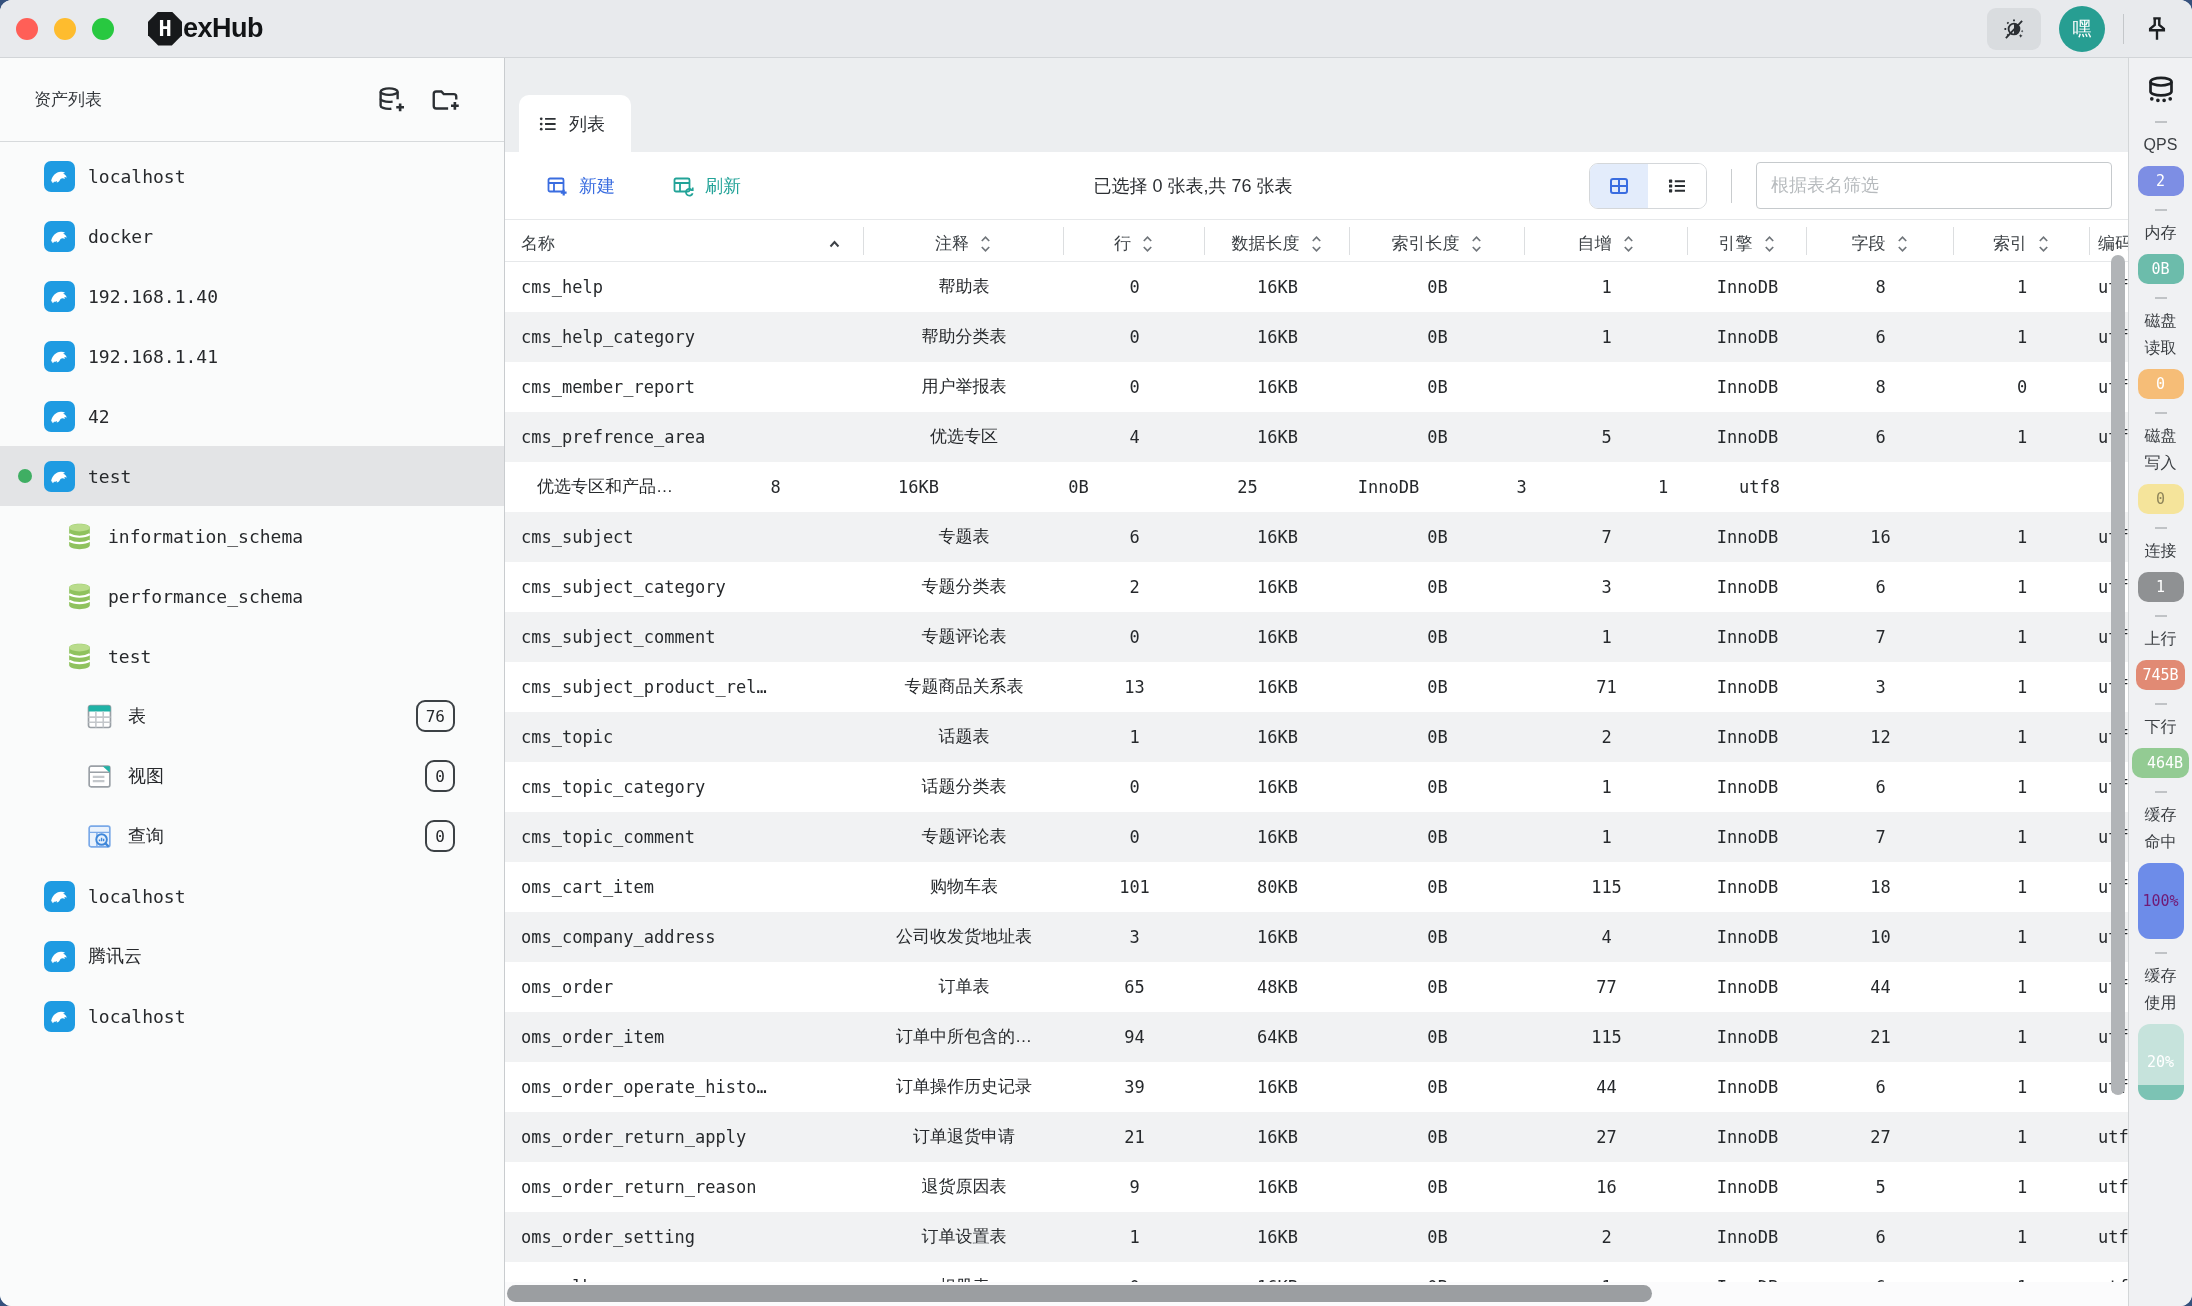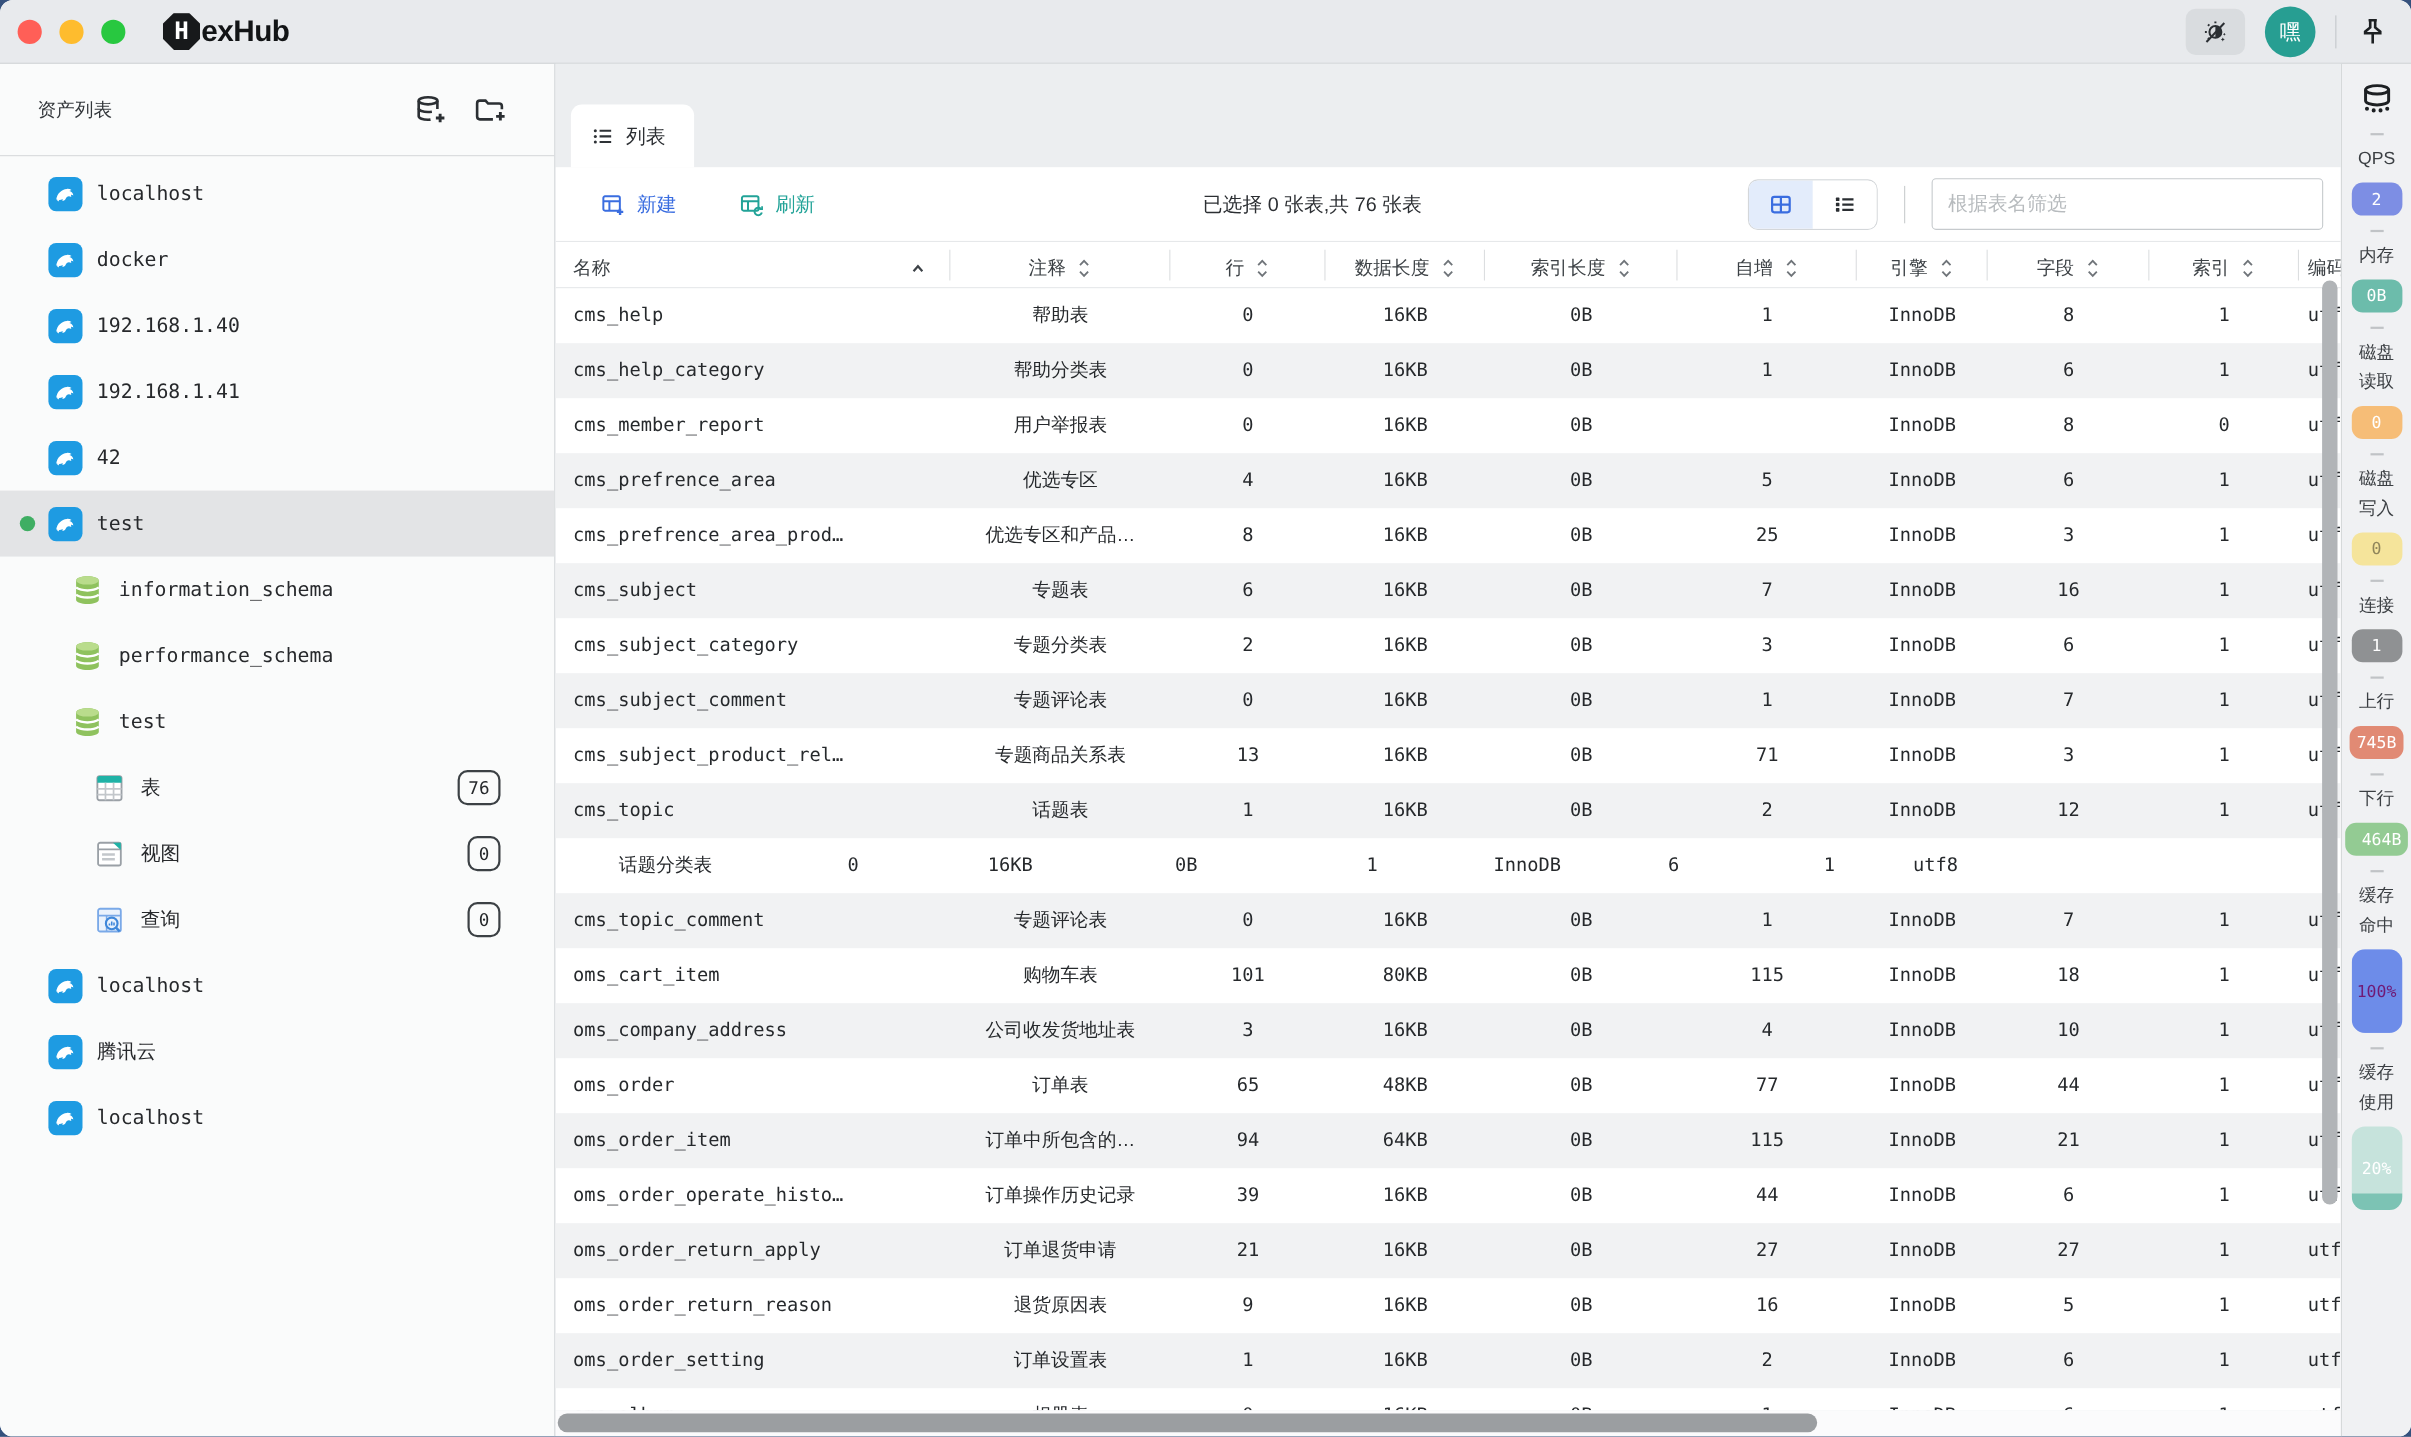--- a/index.html
+++ b/index.html
@@ -539,21 +539,20 @@
               <div class="td c-datalen">16KB</div>
               <div class="td c-idxlen">0B</div>
               <div class="td c-autoinc">5</div>
               <div class="td c-engine">InnoDB</div>
               <div class="td c-fields">6</div>
               <div class="td c-indexes">1</div>
               <div class="td c-coll">utf8</div>
             </div>
 
             <div class="trow">
-              <div class="td c-name">cms_prefrence_area_prod…</div>
               <div class="td c-comment">优选专区和产品…</div>
               <div class="td c-rows">8</div>
               <div class="td c-datalen">16KB</div>
               <div class="td c-idxlen">0B</div>
               <div class="td c-autoinc">25</div>
               <div class="td c-engine">InnoDB</div>
               <div class="td c-fields">3</div>
               <div class="td c-indexes">1</div>
               <div class="td c-coll">utf8</div>
             </div>
@@ -617,20 +616,21 @@
               <div class="td c-datalen">16KB</div>
               <div class="td c-idxlen">0B</div>
               <div class="td c-autoinc">2</div>
               <div class="td c-engine">InnoDB</div>
               <div class="td c-fields">12</div>
               <div class="td c-indexes">1</div>
               <div class="td c-coll">utf8</div>
             </div>
 
             <div class="trow">
+              <div class="td c-name">cms_topic_category</div>
               <div class="td c-comment">话题分类表</div>
               <div class="td c-rows">0</div>
               <div class="td c-datalen">16KB</div>
               <div class="td c-idxlen">0B</div>
               <div class="td c-autoinc">1</div>
               <div class="td c-engine">InnoDB</div>
               <div class="td c-fields">6</div>
               <div class="td c-indexes">1</div>
               <div class="td c-coll">utf8</div>
             </div>

